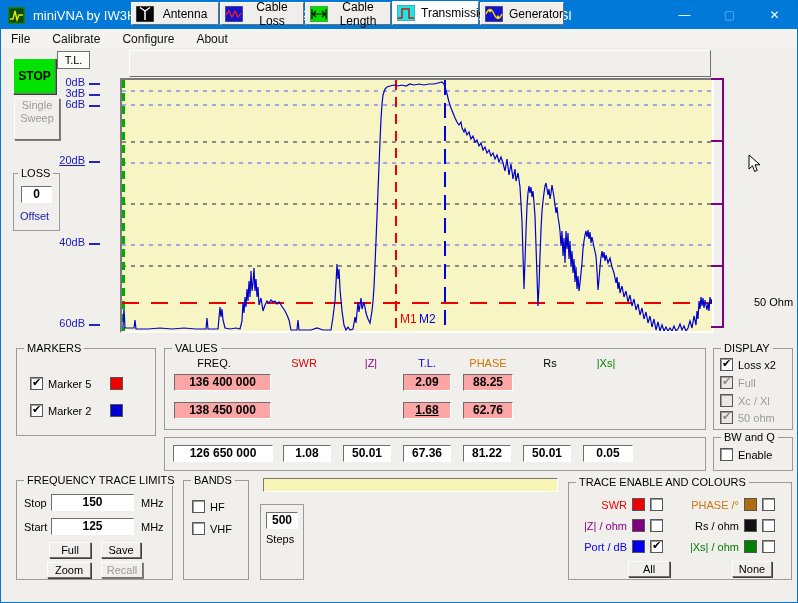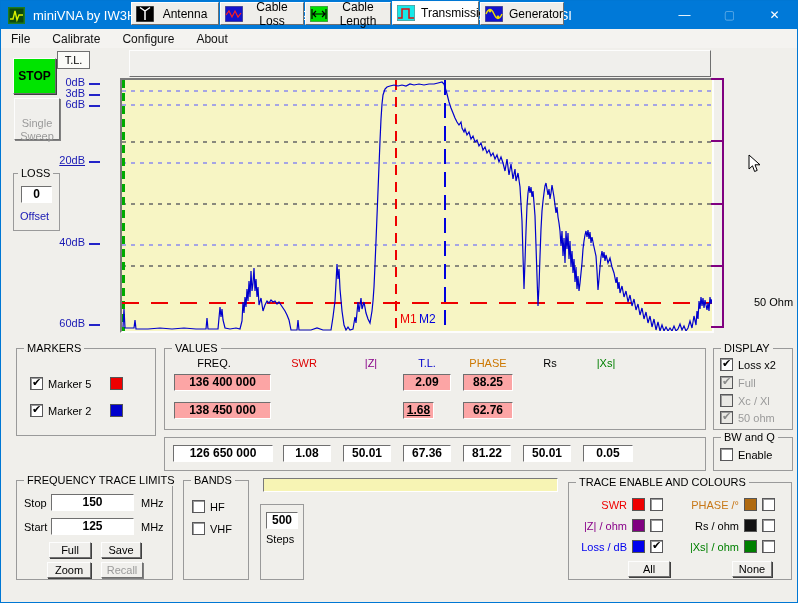--- a/index.html
+++ b/index.html
@@ -74,21 +74,21 @@
 
   <div id="menubar">
     <span class="menuitem">File</span>
     <span class="menuitem">Calibrate</span>
     <span class="menuitem">Configure</span>
     <span class="menuitem">About</span>
   </div>
 
   <div class="btn" style="left:12px;top:57px;width:43px;height:36px;background:#00e400;font-weight:bold;font-size:12px;line-height:34px;">STOP</div>
   <div class="abs" style="left:56px;top:50px;width:33px;height:18px;border:1px solid #707070;background:#fbfbf8;font-size:11px;text-align:center;line-height:16px;">T.L.</div>
-  <div class="btn dis" style="left:13px;top:97px;width:46px;height:42px;font-size:11px;line-height:13px;padding-top:18px;">Single Sweep</div>
+  <div class="btn dis" style="left:13px;top:97px;width:46px;height:42px;font-size:11px;line-height:13px;padding-top:0;">Single Sweep</div>
 
   <span class="dblabel" style="left:52px;top:75px;">0dB</span>
   <span class="dbtick" style="left:88px;top:82px;"></span>
   <span class="dblabel" style="left:52px;top:86px;">3dB</span>
   <span class="dbtick" style="left:88px;top:93px;"></span>
   <span class="dblabel" style="left:52px;top:97px;">6dB</span>
   <span class="dbtick" style="left:88px;top:104px;"></span>
   <span class="dblabel" style="left:52px;top:153px;text-decoration:underline;">20dB</span>
   <span class="dbtick" style="left:88px;top:160px;"></span>
   <span class="dblabel" style="left:52px;top:235px;">40dB</span>
@@ -205,21 +205,21 @@
   <span class="lbl" style="left: 352px; top: 356px; width: 36px; text-align: center; color: rgb(136, 0, 136);">|Z|</span>
   <span class="lbl" style="left: 408px; top: 356px; width: 36px; text-align: center; color: rgb(0, 0, 204);">T.L.</span>
   <span class="lbl" style="left: 465px; top: 356px; width: 44px; text-align: center; color: rgb(204, 119, 0);">PHASE</span>
   <span class="lbl" style="left: 537px; top: 356px; width: 24px; text-align: center; color: rgb(0, 0, 0);">Rs</span>
   <span class="lbl" style="left: 588px; top: 356px; width: 34px; text-align: center; color: rgb(0, 128, 0);">|Xs|</span>
 
   <div class="fld cyan" style="left:173px;top:373px;width:97px;height:17px;line-height:15px;">136 400 000</div>
   <div class="fld cyan" style="left:402px;top:373px;width:48px;height:17px;line-height:15px;">2.09</div>
   <div class="fld cyan" style="left:462px;top:373px;width:50px;height:17px;line-height:15px;">88.25</div>
   <div class="fld cyan" style="left:173px;top:401px;width:97px;height:17px;line-height:15px;">138 450 000</div>
-  <div class="fld cyan" style="left:402px;top:401px;width:31px;height:17px;line-height:15px;text-decoration:underline;">1.68</div>
+  <div class="fld cyan" style="left:402px;top:401px;width:48px;height:17px;line-height:15px;text-decoration:underline;">1.68</div>
   <div class="fld cyan" style="left:462px;top:401px;width:50px;height:17px;line-height:15px;">62.76</div>
 
   <div class="grp" style="left:712px;top:347px;width:80px;height:82px;">
     <span class="legend">DISPLAY</span>
     <div class="cbrow checked" style="left:6px;top:9px;">
       <span class="cb"></span>
       <span class="cblabel">Loss x2</span>
     </div>
     <div class="cbrow checked disabled" style="left:6px;top:27px;">
       <span class="cb"></span>
@@ -302,21 +302,21 @@
       <span class="cblabel" style="width: 52px; text-align: right; color: rgb(136, 0, 136);">|Z| / ohm</span>
       <span class="swatch" style="background: rgb(128, 0, 128);"></span>
       <span class="cb"></span>
     </div>
     <div class="cbrow" style="left:108px;top:36px;width:110px;">
       <span class="cblabel" style="width: 62px; text-align: right; color: rgb(0, 0, 0);">Rs / ohm</span>
       <span class="swatch" style="background: rgb(17, 17, 17);"></span>
       <span class="cb"></span>
     </div>
     <div class="cbrow checked" style="left:6px;top:57px;width:98px;">
-      <span class="cblabel" style="width: 52px; text-align: right; color: rgb(0, 0, 238);">Loss / dB</span>
+      <span class="cblabel" style="width: 52px; text-align: right; color: rgb(0, 0, 238);">Port / dB</span>
       <span class="swatch" style="background: rgb(0, 0, 238);"></span>
       <span class="cb"></span>
     </div>
     <div class="cbrow" style="left:108px;top:57px;width:110px;">
       <span class="cblabel" style="width: 62px; text-align: right; color: rgb(0, 128, 0);">|Xs| / ohm</span>
       <span class="swatch" style="background: rgb(0, 128, 0);"></span>
       <span class="cb"></span>
     </div>
 
     <div class="btn" style="left:59px;top:78px;width:42px;height:16px;line-height:14px;">All</div>

